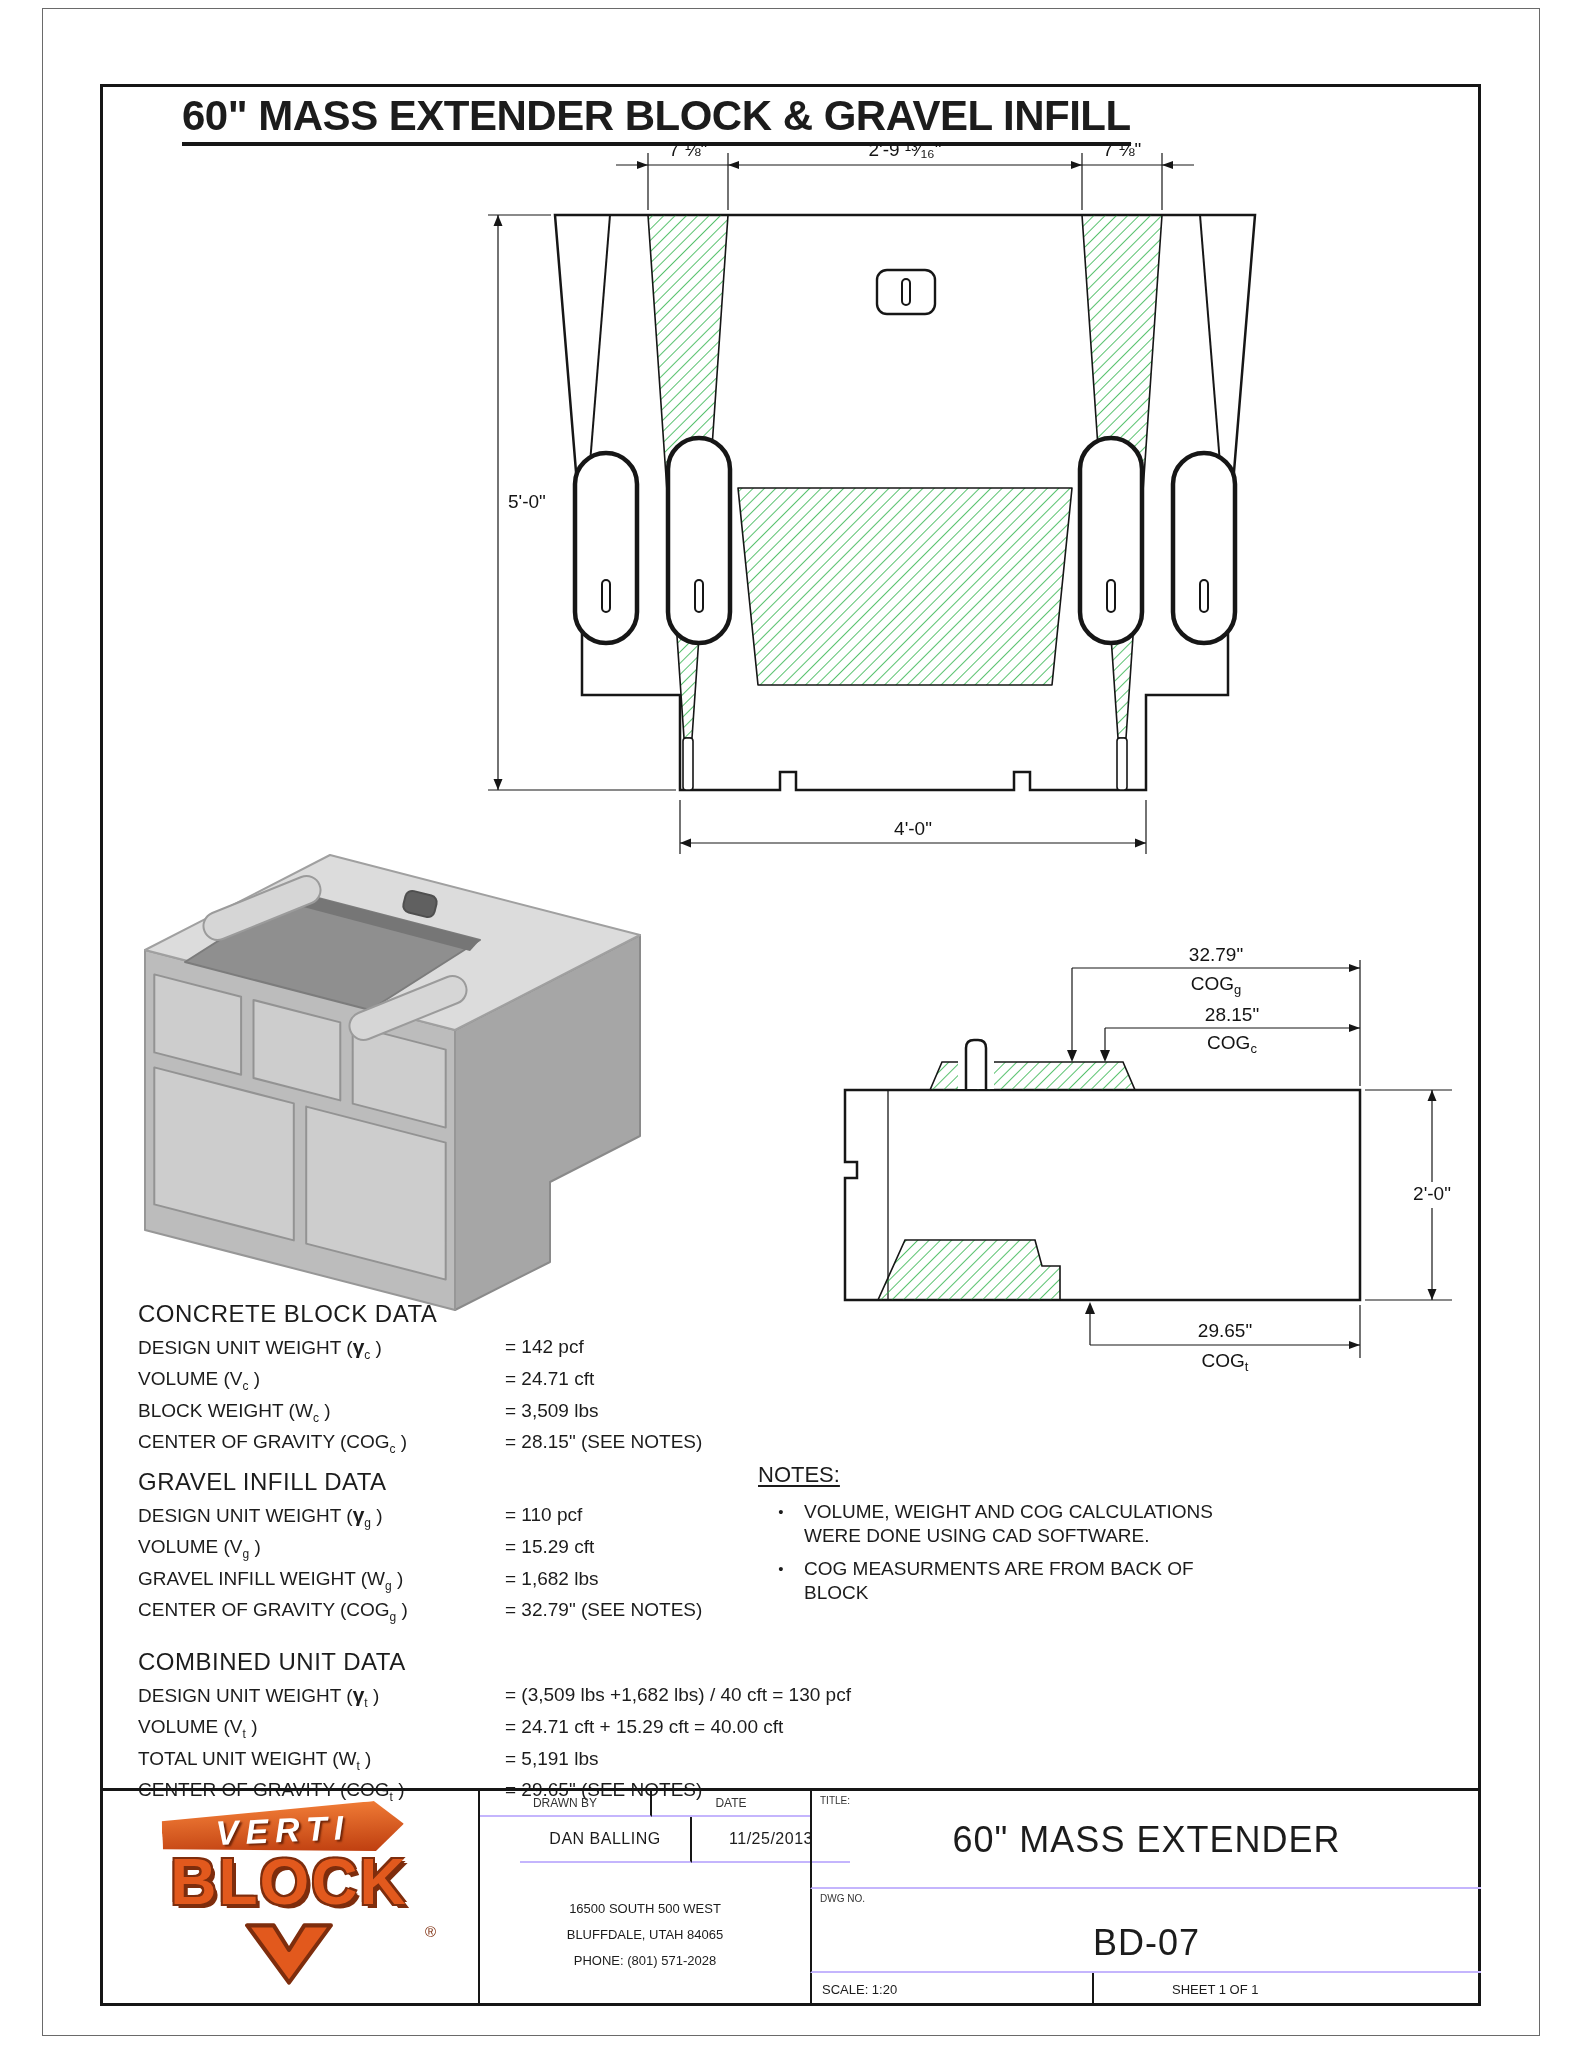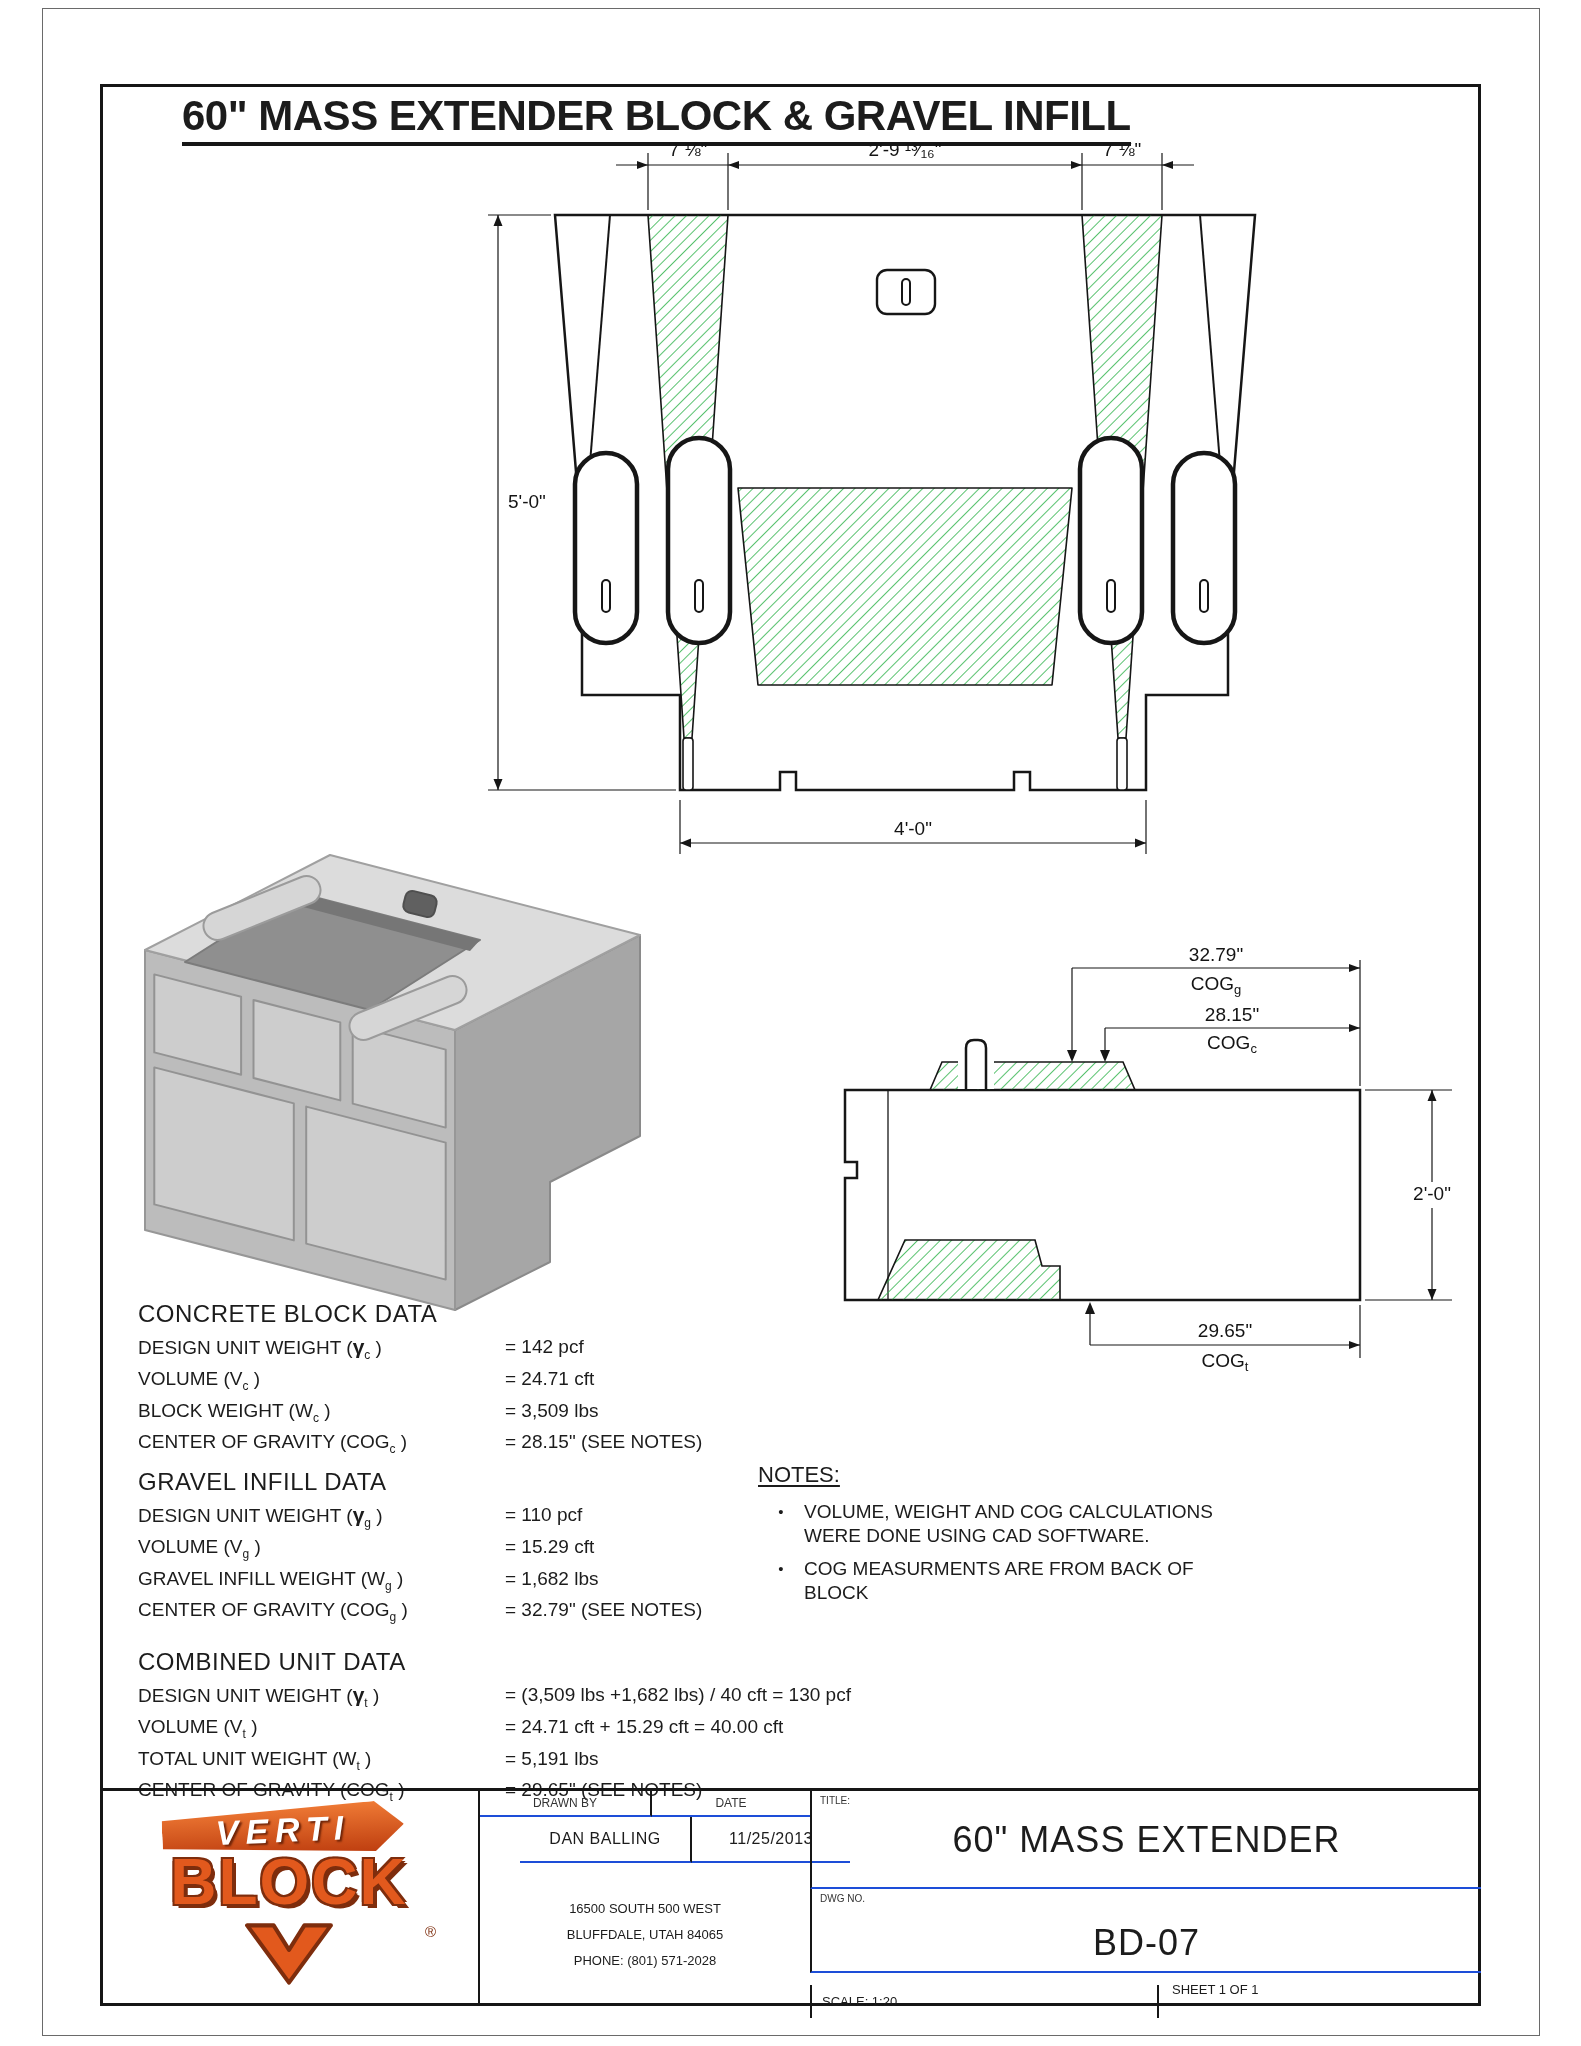--- a/index.html
+++ b/index.html
@@ -41,21 +41,21 @@
   .notes-heading{font-size:22px;text-decoration:underline;text-underline-offset:3px;margin-bottom:12px;}
   .note-item{display:flex;font-size:19px;line-height:24px;margin-bottom:9px;}
   .note-item .bullet{flex:0 0 46px;text-align:center;font-size:15px;}
   .note-item .note-text{width:430px;}
 
   
   .tblock{position:absolute;left:100px;top:1788px;width:1381px;height:218px;
         border-top:3px solid #161616;box-sizing:border-box;}
   .tb-cell{position:absolute;box-sizing:border-box;}
   .b-r{border-right:2px solid #161616;}
-  .b-b{border-bottom:2px solid #1d4ed8;}
+  .b-b{border-bottom:2px solid #c4b5fd;}
   .b-l{border-left:2px solid #161616;}
   .tb-mini{font-size:12px;color:#333;padding-top:5px;text-align:center;}
   .tb-mini-left{font-size:10px;color:#333;padding:4px 0 0 8px;text-align:left;position:absolute;top:0;left:0;}
   .tb-value{display:flex;align-items:center;justify-content:center;font-size:16px;letter-spacing:0.5px;margin-left:40px;}
   .tb-address{display:flex;flex-direction:column;align-items:center;justify-content:center;
         font-size:13px;line-height:26px;text-align:center;}
   .tb-big{display:flex;align-items:center;justify-content:center;font-size:36px;letter-spacing:1px;}
   .tb-small{display:flex;align-items:center;font-size:13px;padding-left:10px;}
 
   
@@ -325,16 +325,16 @@
       </div>
 
     <div class="tb-cell b-l b-b" style="left:710px;top:0;width:671px;height:98px">
       <span class="tb-mini-left">TITLE:</span>
       <div class="tb-big" style="height:98px">60" MASS EXTENDER</div>
     </div>
     <div class="tb-cell b-l b-b" style="left:710px;top:98px;width:671px;height:84px">
       <span class="tb-mini-left">DWG NO.</span>
       <div class="tb-big" style="height:108px">BD-07</div>
     </div>
-    <div class="tb-cell b-l b-r tb-small" style="left:710px;top:194px;width:349px;height:33px">SCALE: 1:20</div>
+    <div class="tb-cell b-l b-r tb-small" style="left:710px;top:182px;width:284px;height:33px">SCALE: 1:20</div>
     <div class="tb-cell tb-small" style="left:1062px;top:182px;width:319px;height:33px">SHEET 1 OF 1</div>
   </div>
 </div>
 
 </body></html>

